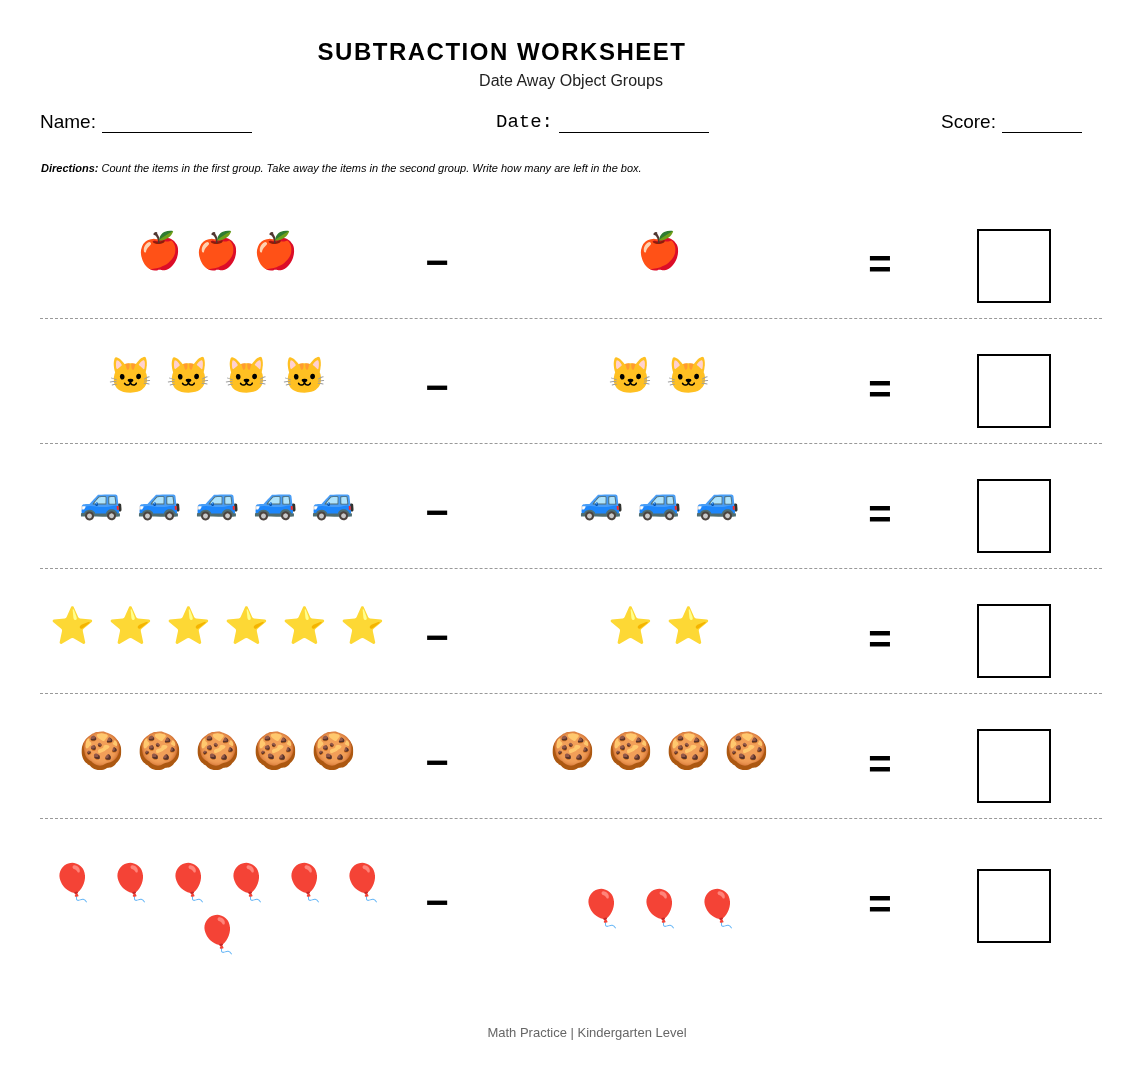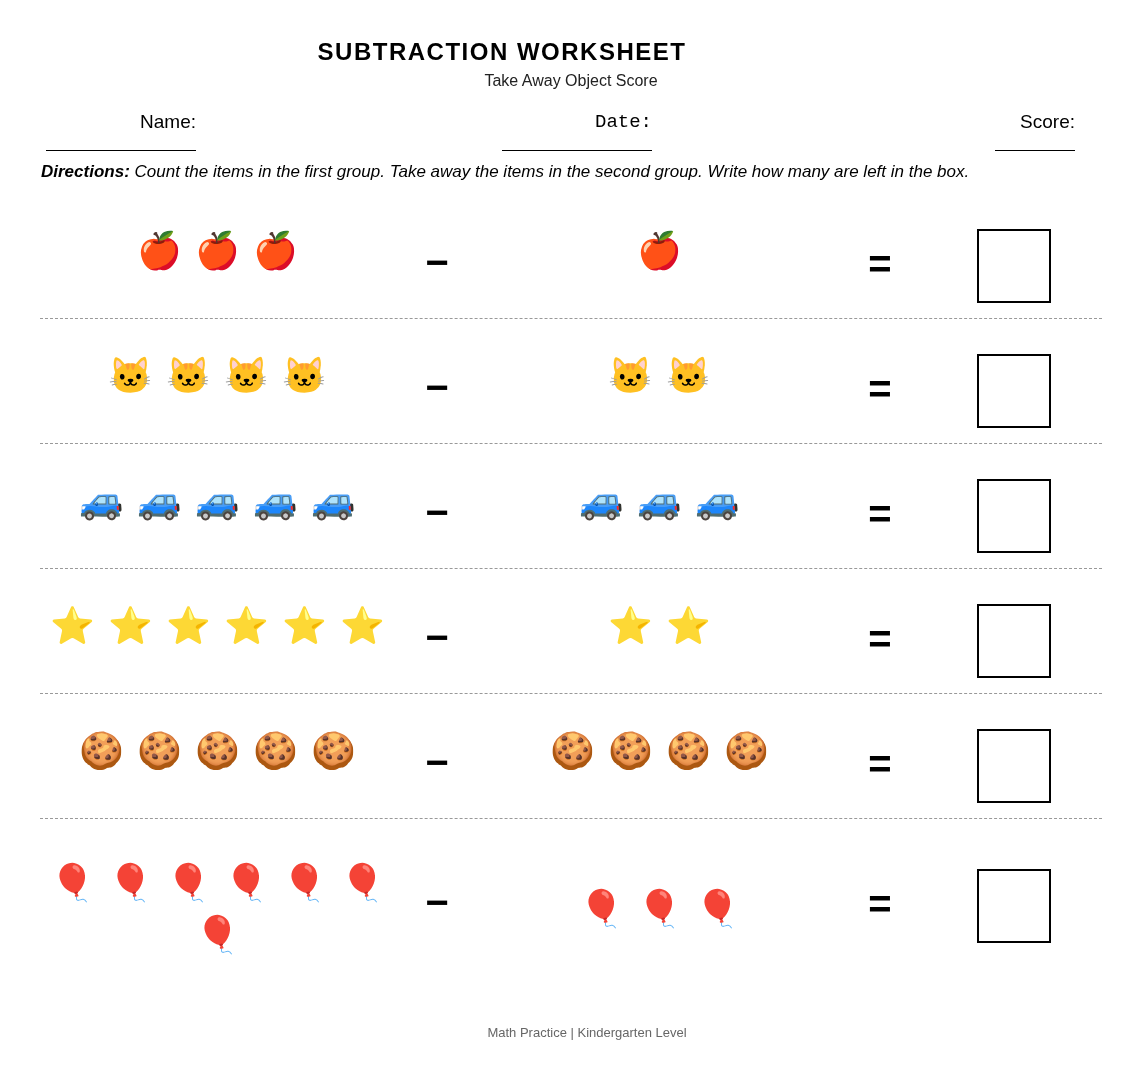--- a/index.html
+++ b/index.html
@@ -1,45 +1,45 @@
 <!DOCTYPE html>
 <html><head>
   <meta charset="utf-8">
   <style>
     html, body { margin: 0; padding: 0; background: #ffffff; }
     body { width: 1142px; height: 1080px; position: relative; font-family: "Liberation Sans", sans-serif; color: #000; overflow: hidden; }
     .title { position: absolute; top: 38px; left: 0; width: 1004px; text-align: center; font-size: 24px; font-weight: bold; letter-spacing: 1.5px; }
     .subtitle { position: absolute; top: 72px; left: 0; width: 1142px; text-align: center; font-size: 16px; color: #222; }
-    .field { position: absolute; top: 111px; font-size: 19px; display: flex; align-items: flex-end; flex-direction: column; }
+    .field { position: absolute; top: 111px; font-size: 19px; display: flex; align-items: flex-end; }
     .field .line { display: inline-block; border-bottom: 1px solid #000; margin-left: 6px; height: 17px; }
-    .directions { position: absolute; top: 162px; left: 41px; font-size: 17px; font-style: italic; }
+    .directions { position: absolute; top: 162px; left: 41px; font-size: 11px; font-style: italic; }
     .directions b { font-weight: bold; }
     .row { position: absolute; left: 40px; width: 1062px; border-bottom: 1px dashed #999; }
     .row.last { border-bottom: none; }
     .group { position: absolute; display: flex; flex-wrap: wrap; justify-content: center; align-content: center; }
     .item { width: 42px; height: 44px; margin: 0 8px; font-size: 36px; line-height: 44px; text-align: center; }
     .op { position: absolute; font-size: 40px; font-weight: bold; line-height: 40px; width: 40px; text-align: center; }
     .answer-box { position: absolute; width: 70px; height: 70px; border: 2px solid #000; background: #fff; }
     .footer { position: absolute; top: 1025px; left: 0; width: 1142px; text-align: center; font-size: 13px; color: #666; padding-left: 16px; }
   </style>
 </head>
 <body>
 
 <div class="title">SUBTRACTION WORKSHEET</div>
-<div class="subtitle">Take Away Object Score</div>
+<div class="subtitle">Date Away Object Groups</div>
 
 <div class="field" style="left:40px;">
   <span>Name:</span>
   <span class="line" style="width:150px;"></span>
 </div>
 <div class="field" style="left:496px;font-family:Liberation Mono, monospace;">
   <span>Date:</span>
   <span class="line" style="width:150px;"></span>
 </div>
-<div class="field" style="left:989px;text-align:center;">
+<div class="field" style="left:941px;text-align:center;">
   <span>Score:</span>
   <span class="line" style="width:80px;"></span>
 </div>
 
 <div class="directions"><b>Directions:</b><span> Count the items in the first group. Take away the items in the second group. Write how many are left in the box.</span></div>
 
 <div id="problems">
     <div class="row" style="top: 194px; height: 124px;">
       <div class="group" style="left: 0px; width: 352px; top: 0px; height: 114px;">
         <span class="item">🍎</span>

